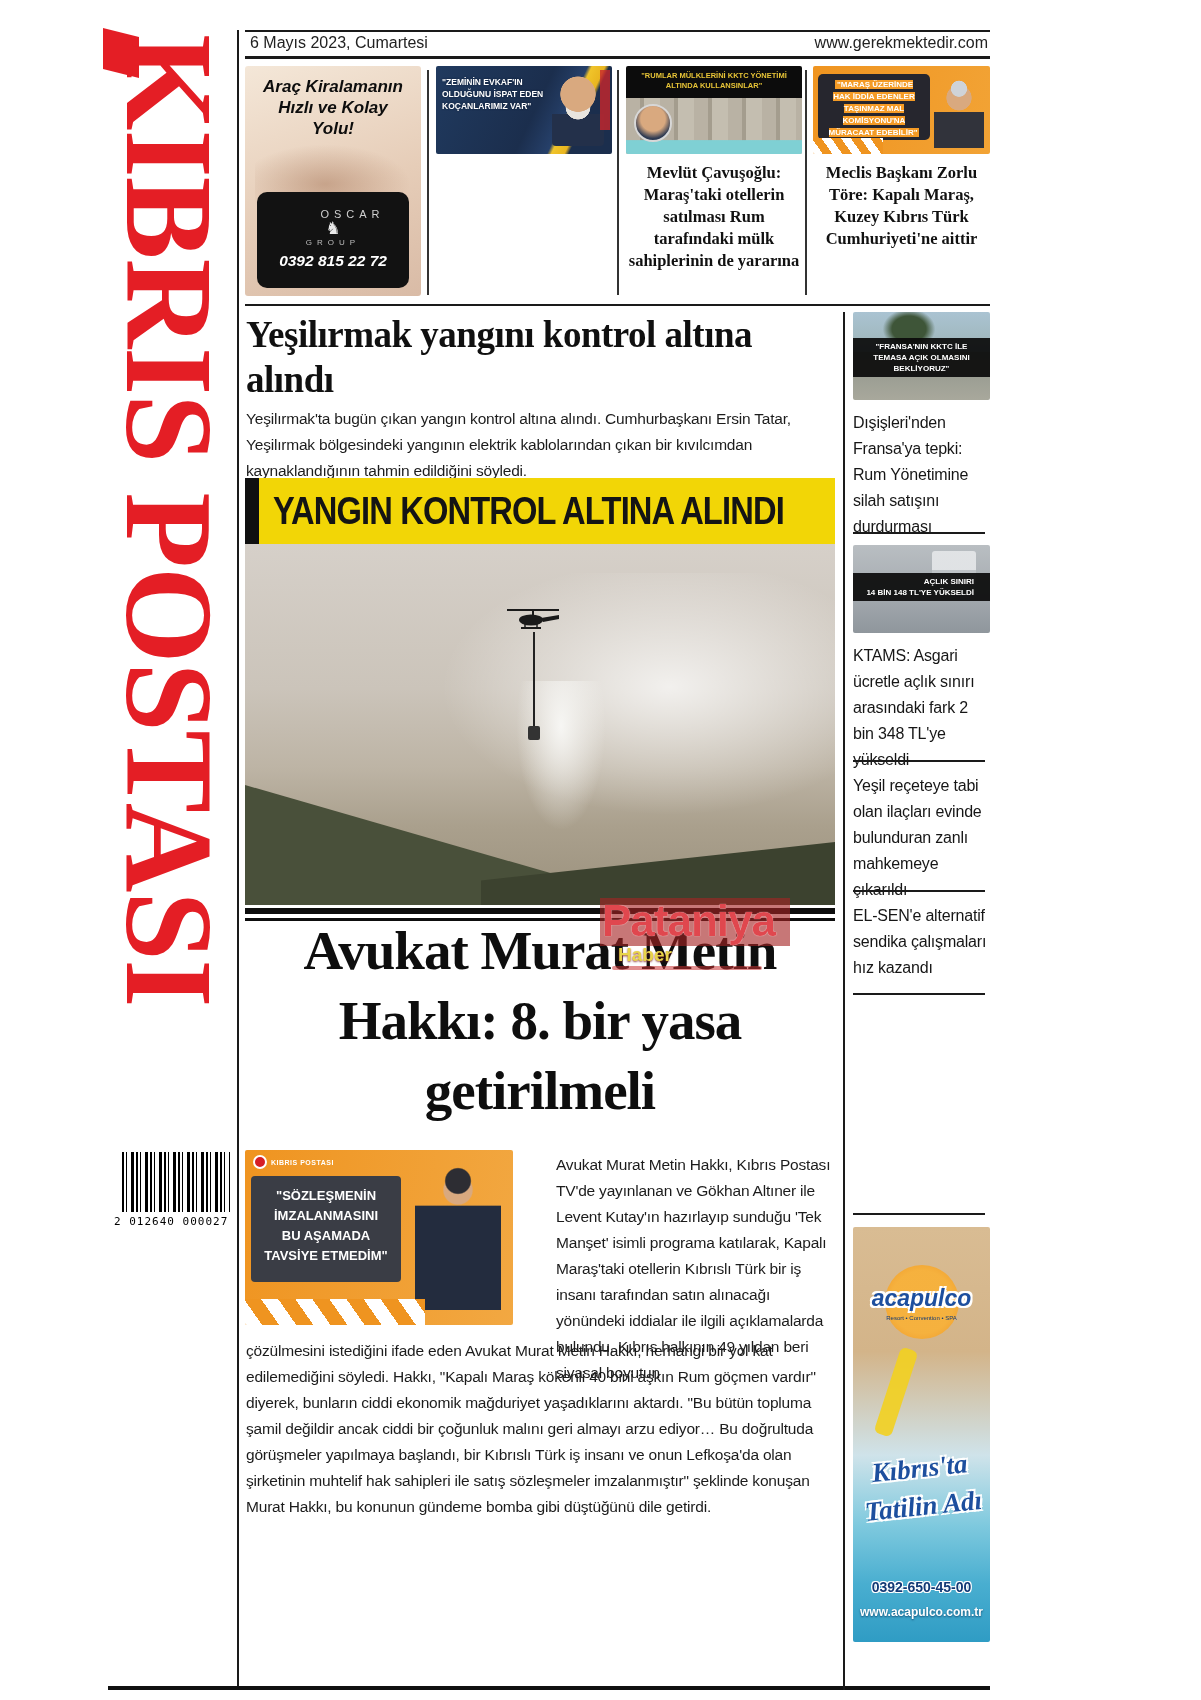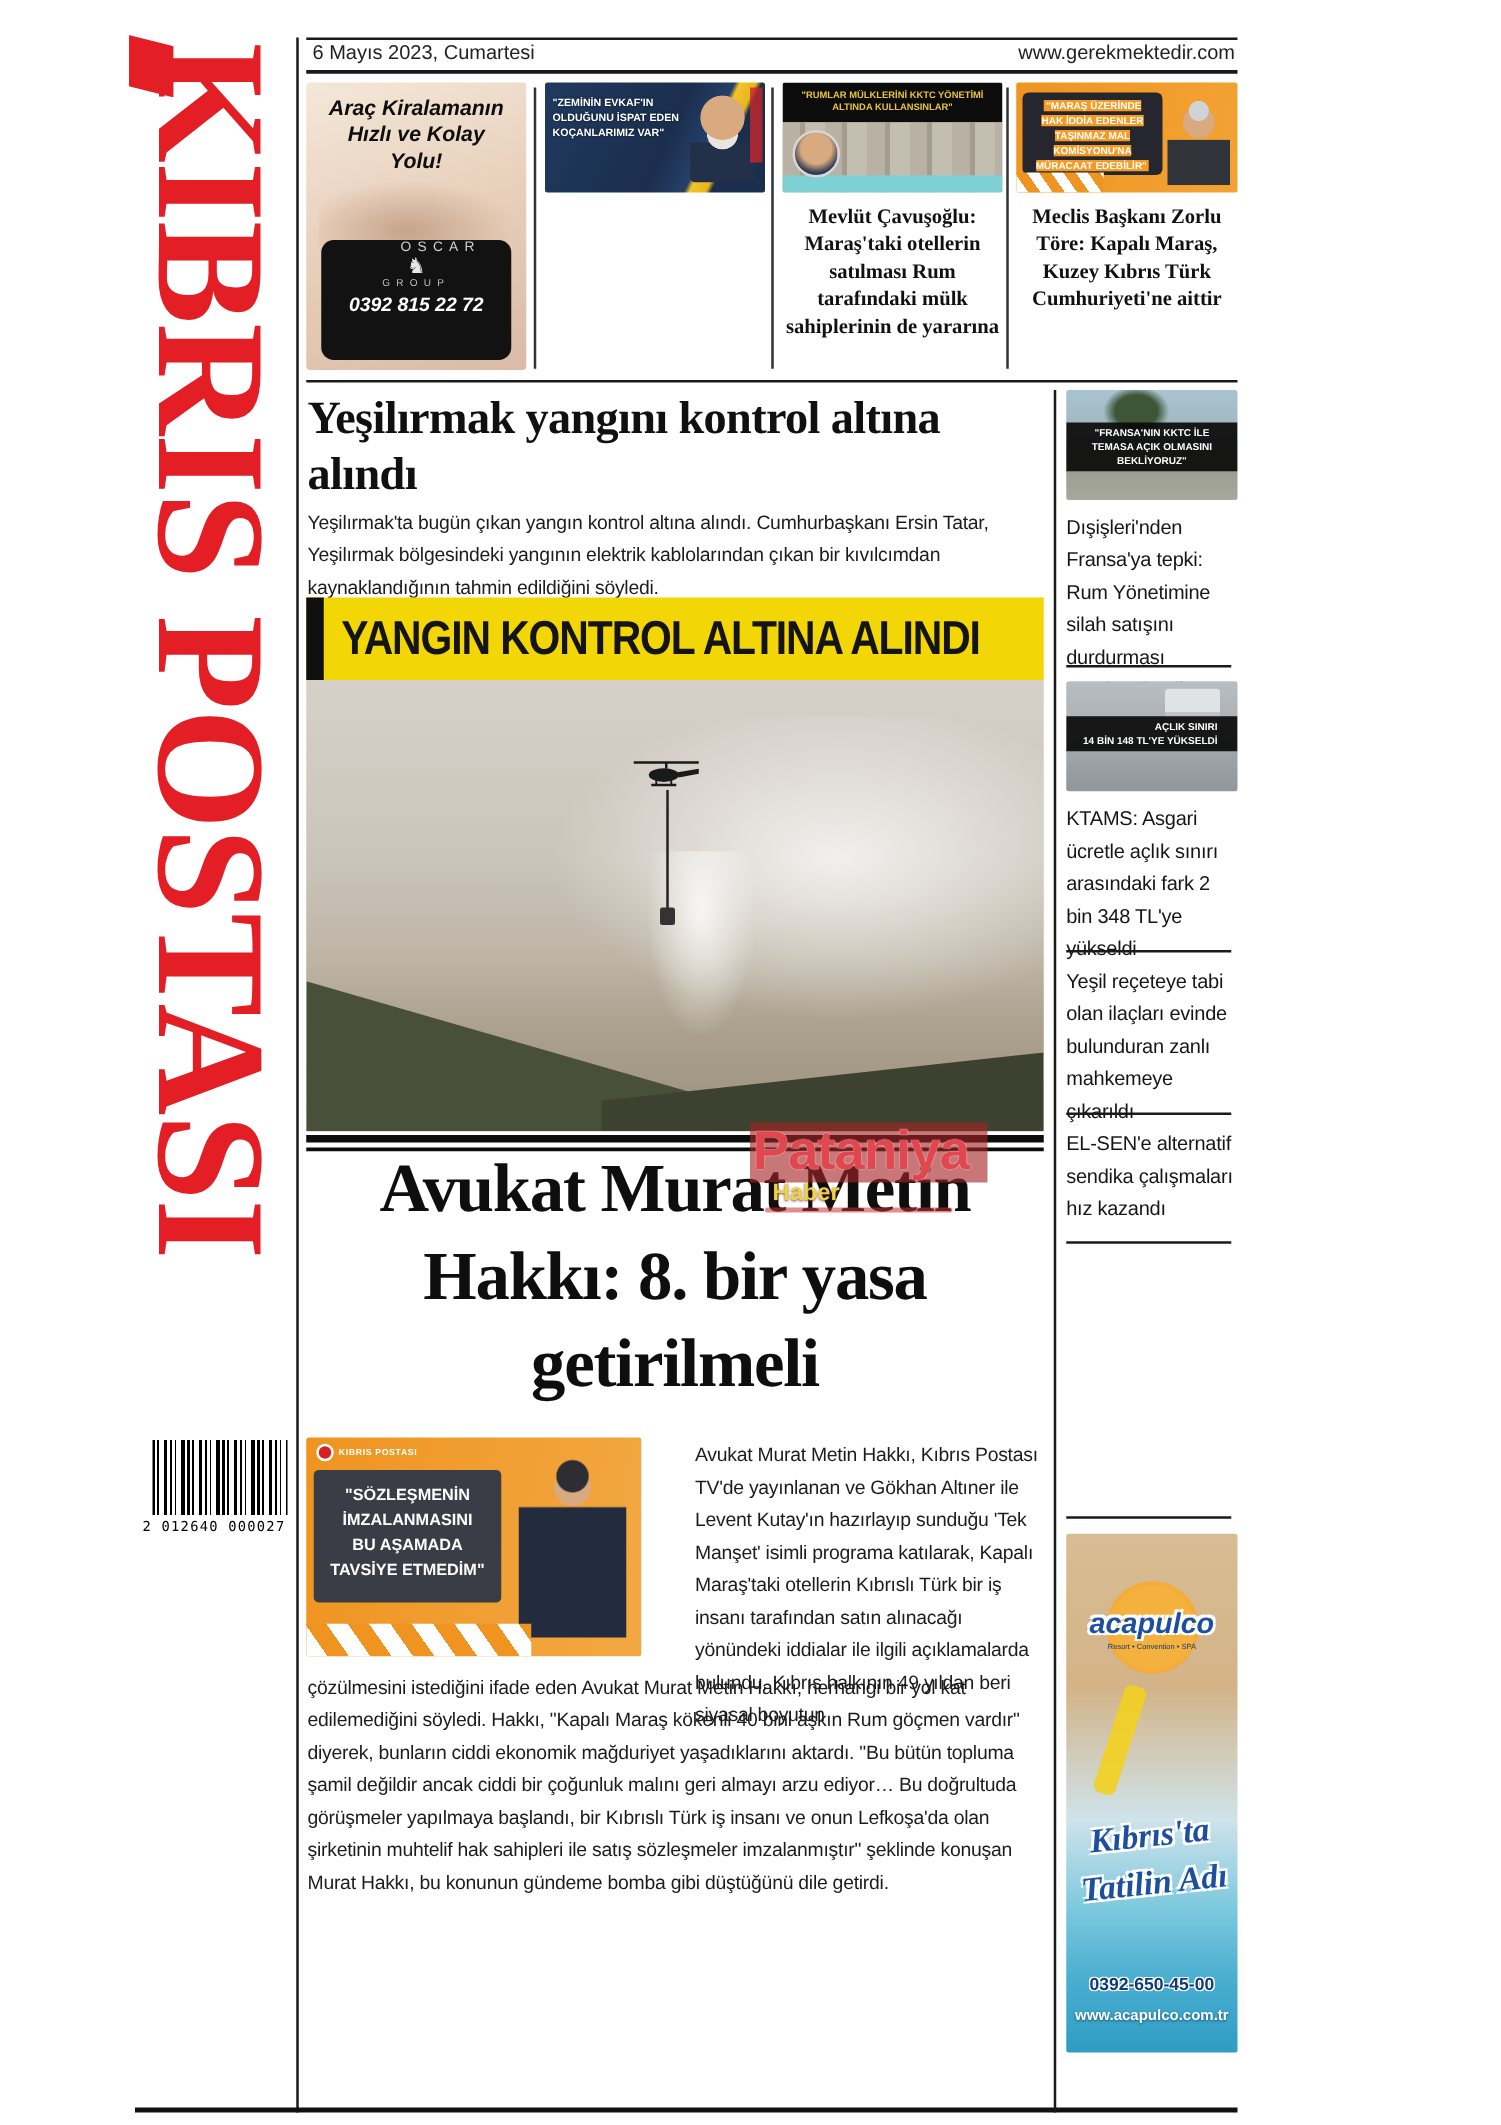--- a/index.html
+++ b/index.html
@@ -37,21 +37,21 @@
 
   
   .oscar { position:absolute; left:245px; top:66px; width:176px; height:230px;
     background:linear-gradient(160deg,#f4e7d8 0%,#e6cdb8 55%,#d9bba6 100%); border-radius:3px; overflow:hidden; }
   .oscar-txt { padding-top:10px; text-align:center; font-weight:900; font-style:italic;
     font-size:17px; line-height:21px; color:#0d0d0d; }
   .oscar-hand { position:absolute; left:10px; top:78px; width:156px; height:80px;
     background:radial-gradient(ellipse at 45% 50%, rgba(160,110,80,.45), rgba(0,0,0,0) 70%); }
   .oscar-box { position:absolute; left:12px; bottom:8px; width:152px; height:96px;
     background:#121212; border-radius:10px; text-align:center; color:#fff; }
-  .oscar-brand { margin-top:0; font-size:11px; letter-spacing:5px; color:#cfcfcf;padding-left:39px; }
+  .oscar-brand { margin-top:16px; font-size:11px; letter-spacing:5px; color:#cfcfcf;padding-left:39px; }
   .oscar-horse { font-size:17px; line-height:18px; color:#e8e8e8; }
   .oscar-group { font-size:8px; letter-spacing:5px; color:#bdbdbd; }
   .oscar-phone { margin-top:5px; font-size:15.5px; font-weight:900; font-style:italic; color:#fff; }
 
   
   .t2-img { background:linear-gradient(115deg,#203a5f 0%,#1b2e4d 55%,#26406a 70%,#f0c42a 72%,#e9b51f 78%,#1b2e4d 80%); }
   .t2-quote { position:absolute; left:6px; top:10px; width:102px; font-weight:bold; font-size:8.5px;
     line-height:12px; color:#fff; text-shadow:0 0 2px #0b1a33; }
   .t2-face { position:absolute; right:8px; top:8px; width:52px; height:72px;
     background:radial-gradient(circle at 50% 28%, #d9a97f 0 30%, transparent 31%),

